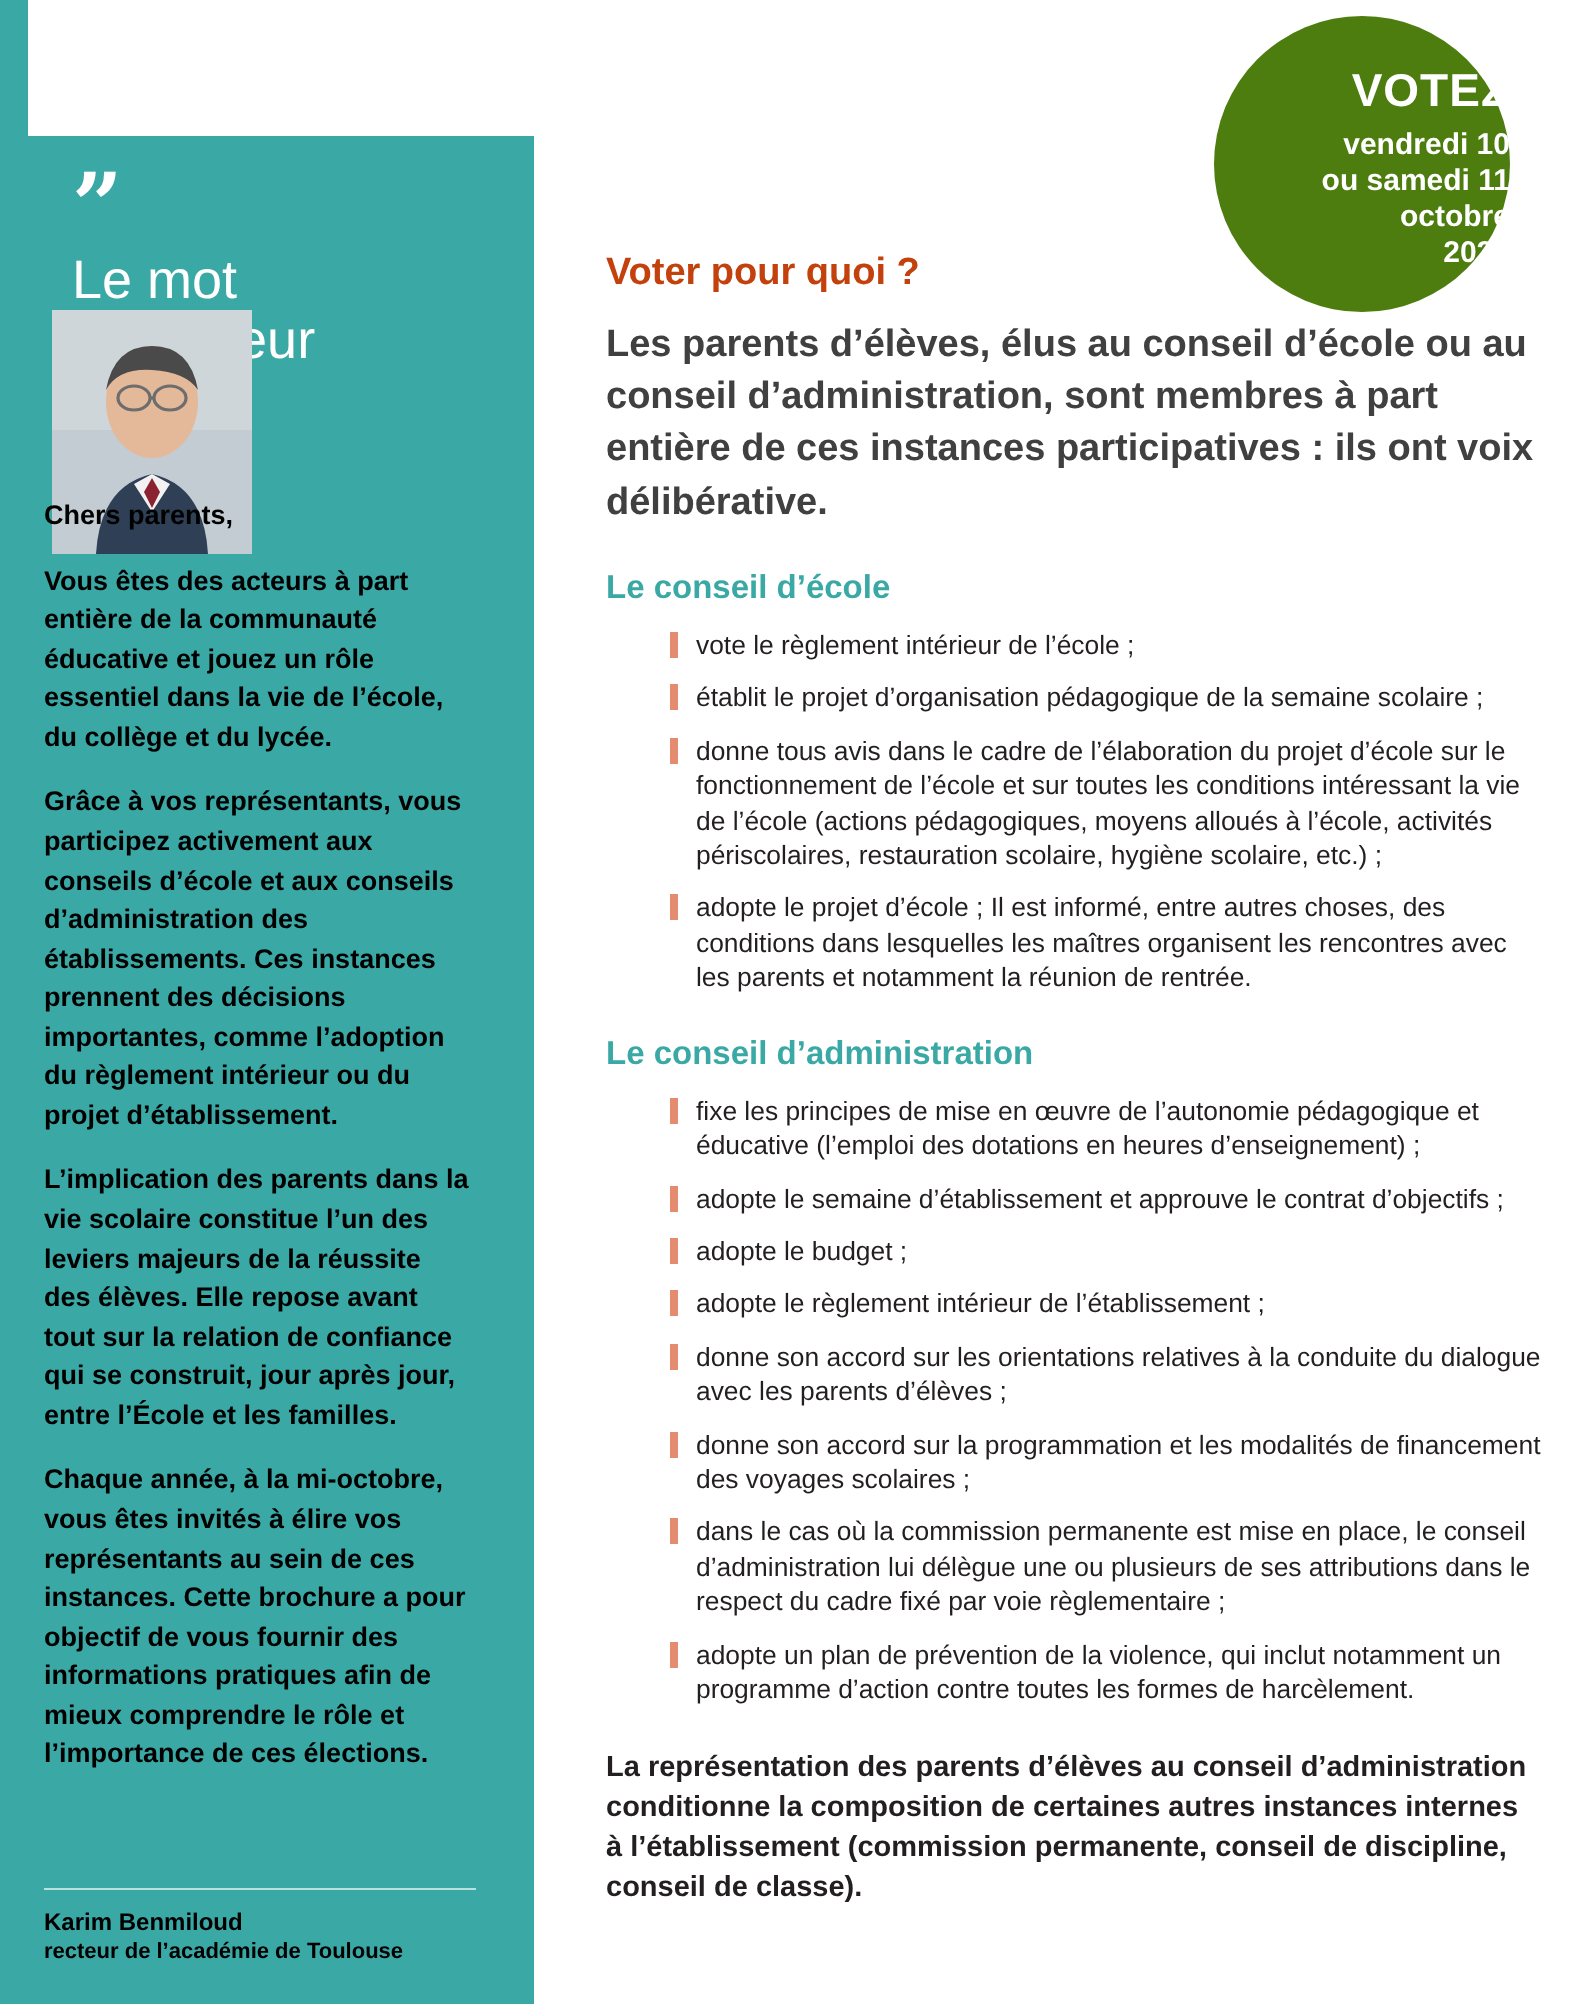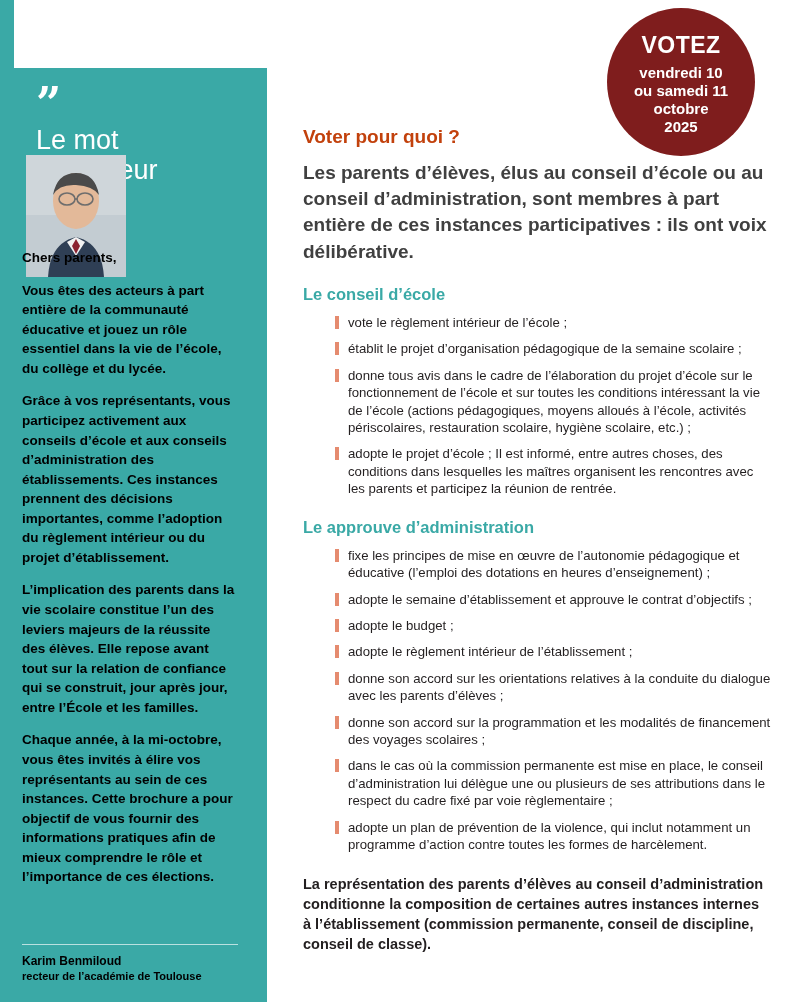--- a/index.html
+++ b/index.html
@@ -79,23 +79,23 @@
   .sidebar-sign .role { font-weight: bold; font-size: 11px; }
 
   
   .vote-badge {
     position: absolute;
     right: 42px;
     top: 8px;
     width: 148px;
     height: 148px;
     border-radius: 50%;
-    background: #7f1d1d;
-    color: #ffffff;
-    text-align: center;
+    background: #4d7c0f;
+    color: #ffffff;
+    text-align: right;
     padding-top: 24px;
     line-height: 1.2;
   }
   .vote-badge .big {
     font-size: 23px;
     font-weight: bold;
     letter-spacing: 0.5px;
     margin-bottom: 4px;
   }
   .vote-badge .sub {
@@ -211,24 +211,24 @@
 
 <main class="main">
   <h2>Voter pour quoi ?</h2>
   <p class="lead">Les parents d’élèves, élus au conseil d’école ou au conseil d’administration, sont membres à part entière de ces instances participatives : ils ont voix délibérative.</p>
 
   <h3 class="section-title">Le conseil d’école</h3>
   <ul class="bullets">
     <li>vote le règlement intérieur de l’école ;</li>
     <li>établit le projet d’organisation pédagogique de la semaine scolaire ;</li>
     <li>donne tous avis dans le cadre de l’élaboration du projet d’école sur le fonctionnement de l’école et sur toutes les conditions intéressant la vie de l’école (actions pédagogiques, moyens alloués à l’école, activités périscolaires, restauration scolaire, hygiène scolaire, etc.) ;</li>
-    <li>adopte le projet d’école ; Il est informé, entre autres choses, des conditions dans lesquelles les maîtres organisent les rencontres avec les parents et participez la réunion de rentrée.</li>
+    <li>adopte le projet d’école ; Il est informé, entre autres choses, des conditions dans lesquelles les maîtres organisent les rencontres avec les parents et notamment la réunion de rentrée.</li>
   </ul>
 
-  <h3 class="section-title">Le approuve d’administration</h3>
+  <h3 class="section-title">Le conseil d’administration</h3>
   <ul class="bullets">
     <li>fixe les principes de mise en œuvre de l’autonomie pédagogique et éducative (l’emploi des dotations en heures d’enseignement) ;</li>
     <li>adopte le semaine d’établissement et approuve le contrat d’objectifs ;</li>
     <li>adopte le budget ;</li>
     <li>adopte le règlement intérieur de l’établissement ;</li>
     <li>donne son accord sur les orientations relatives à la conduite du dialogue avec les parents d’élèves ;</li>
     <li>donne son accord sur la programmation et les modalités de financement des voyages scolaires ;</li>
     <li>dans le cas où la commission permanente est mise en place, le conseil d’administration lui délègue une ou plusieurs de ses attributions dans le respect du cadre fixé par voie règlementaire ;</li>
     <li>adopte un plan de prévention de la violence, qui inclut notamment un programme d’action contre toutes les formes de harcèlement.</li>
   </ul>

